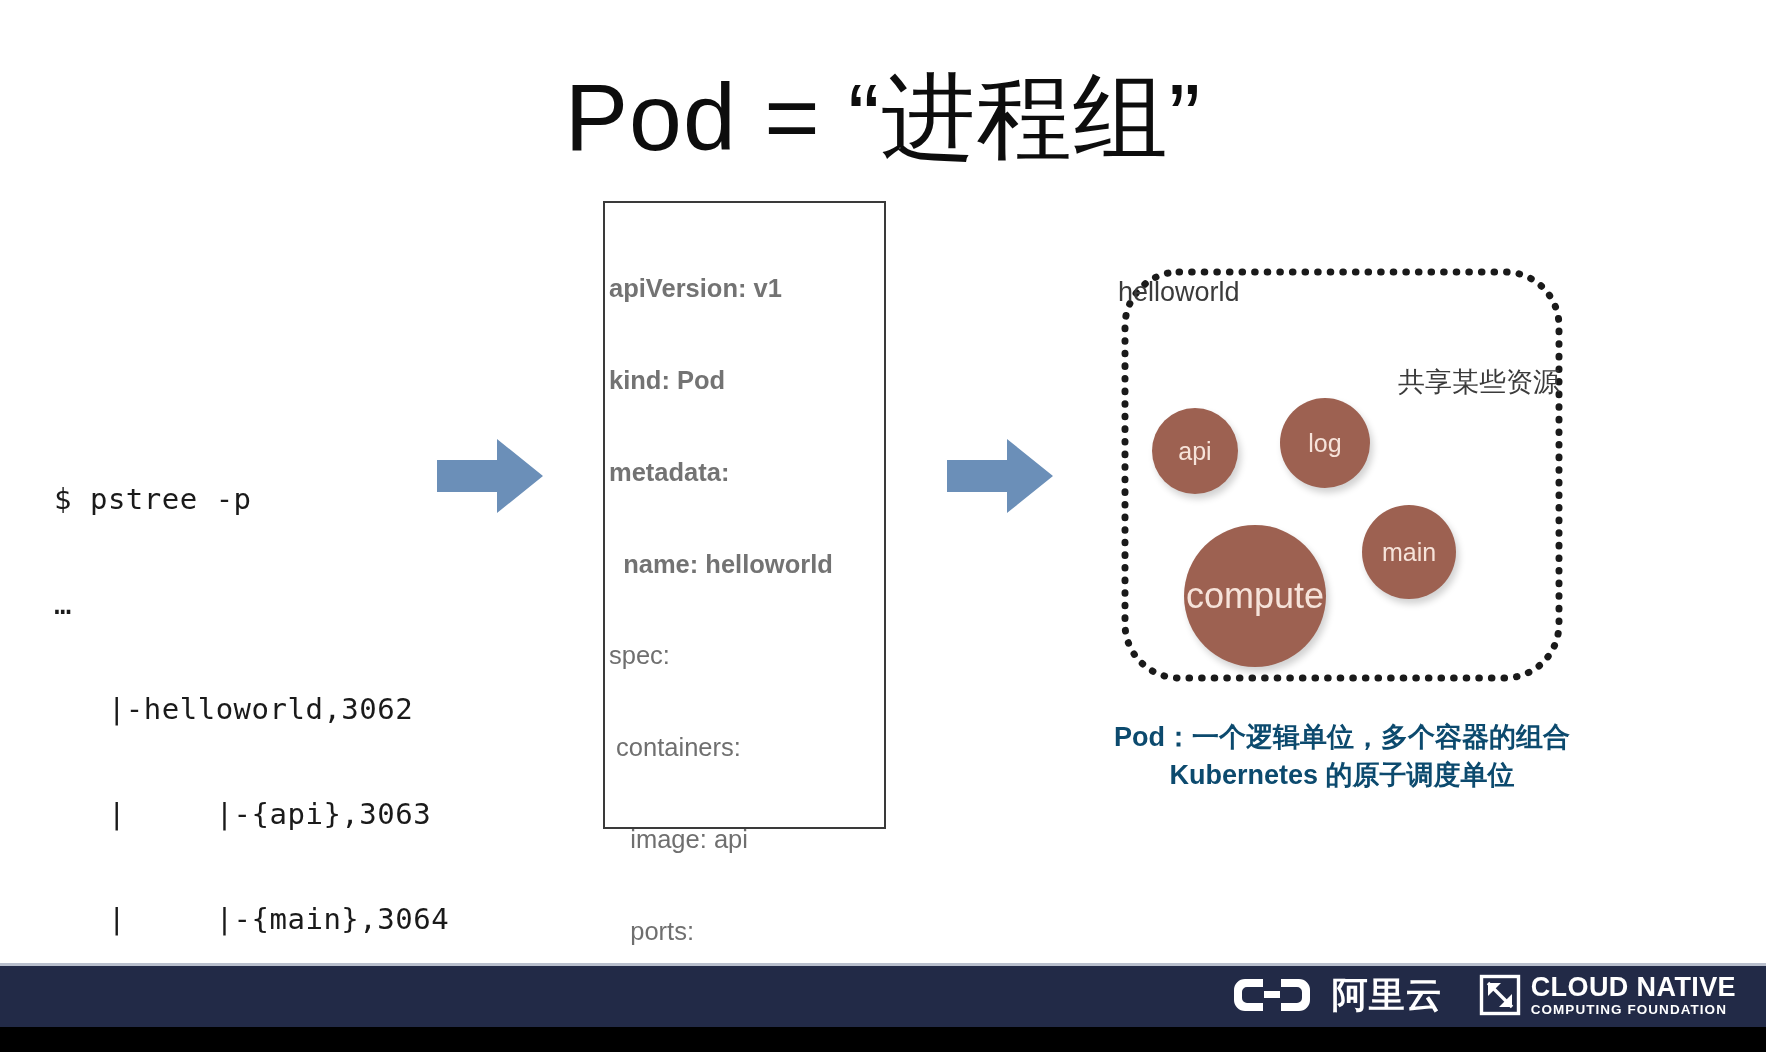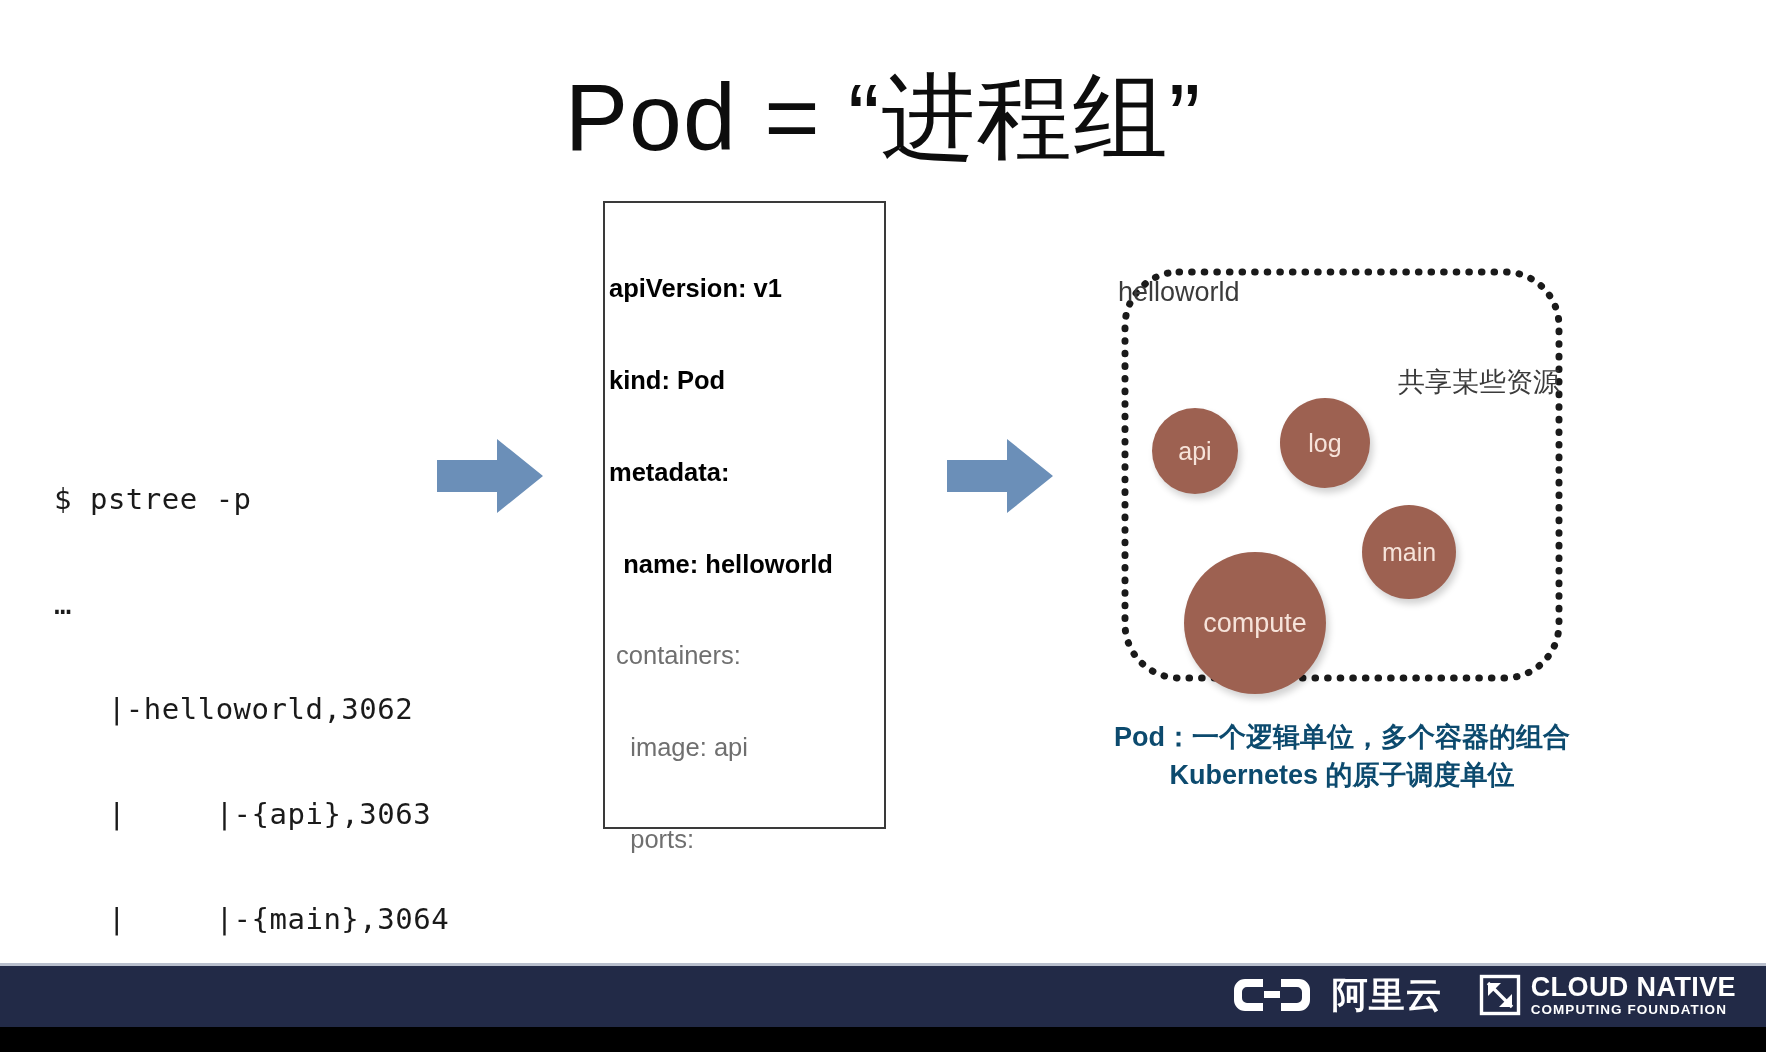--- a/index.html
+++ b/index.html
@@ -66,21 +66,21 @@
     box-sizing: border-box;
     padding: 9px 0 0 4px;
   }
   #yaml-lines {
     font-family: "Liberation Sans", sans-serif;
     font-size: 25.5px;
     line-height: 30.6px;
     white-space: pre;
   }
   #yaml-lines .yl { display: block; height: 30.6px; }
-  #yaml-lines .yl.bold { font-weight: bold; color: #000000; }
+  #yaml-lines .yl.bold { font-weight: bold; color: #737373; }
   #yaml-lines .yl.dim  { font-weight: 400; color: #6f6f6f; }
 
   
   #pod-diagram {
     position: absolute;
     left: 1118px;
     top: 265px;
     width: 448px;
     height: 420px;
   }
@@ -115,21 +115,21 @@
     display: flex;
     align-items: center;
     justify-content: center;
     color: #f6e3da;
     font-family: Liberation Sans, sans-serif;
     box-shadow: 3px 5px 7px rgba(0,0,0,0.18);
   }
 
   #circle-api     { left: 1152px; top: 408px; width: 86px;  height: 86px;  font-size: 25px; }
   #circle-log     { left: 1280px; top: 398px; width: 90px;  height: 90px;  font-size: 25px; }
-  #circle-compute { left: 1184px; top: 552px; width: 142px; height: 142px; font-size: 27px; }
+  #circle-compute { left: 1184px; top: 525px; width: 142px; height: 142px; font-size: 36px; }
   #circle-main    { left: 1362px; top: 505px; width: 94px;  height: 94px;  font-size: 25px; }
 
   #pod-caption {
     position: absolute;
     left: 1088px;
     top: 718px;
     width: 508px;
     text-align: center;
     font-size: 27px;
     line-height: 38px;
@@ -220,20 +220,21 @@
 <svg id="arrow-1" class="flow-arrow" viewBox="0 0 108 78">
   <polygon points="0,23 60,23 60,2 106,39 60,76 60,55 0,55" fill="#6b8fb8"></polygon>
 </svg>
 
 <div id="yaml-box">
   <div id="yaml-lines">
     <span class="yl bold">apiVersion: v1</span>
     <span class="yl bold">kind: Pod</span>
     <span class="yl bold">metadata:</span>
     <span class="yl bold">  name: helloworld</span>
+    <span class="yl dim">spec:</span>
     <span class="yl dim"> containers:</span>
     <span class="yl dim">   image: api</span>
     <span class="yl dim">   ports:</span>
     
     
     
     
     
     
     

